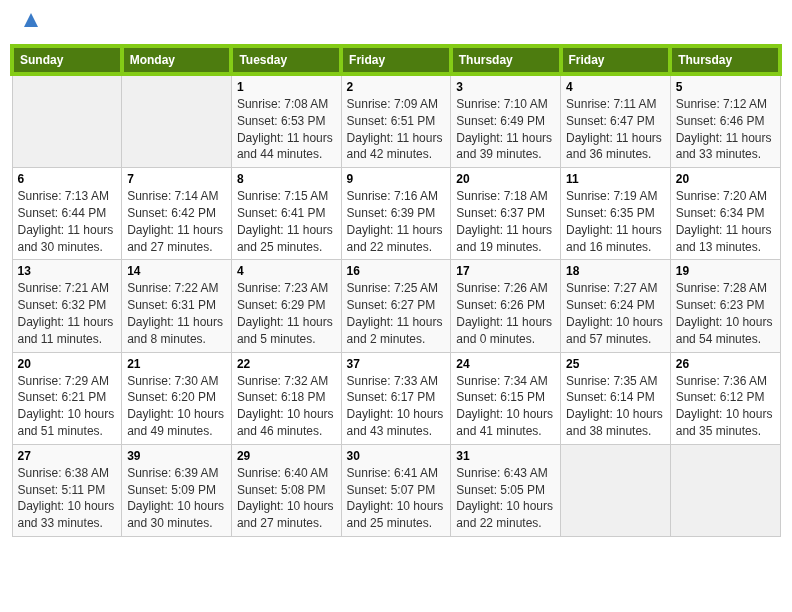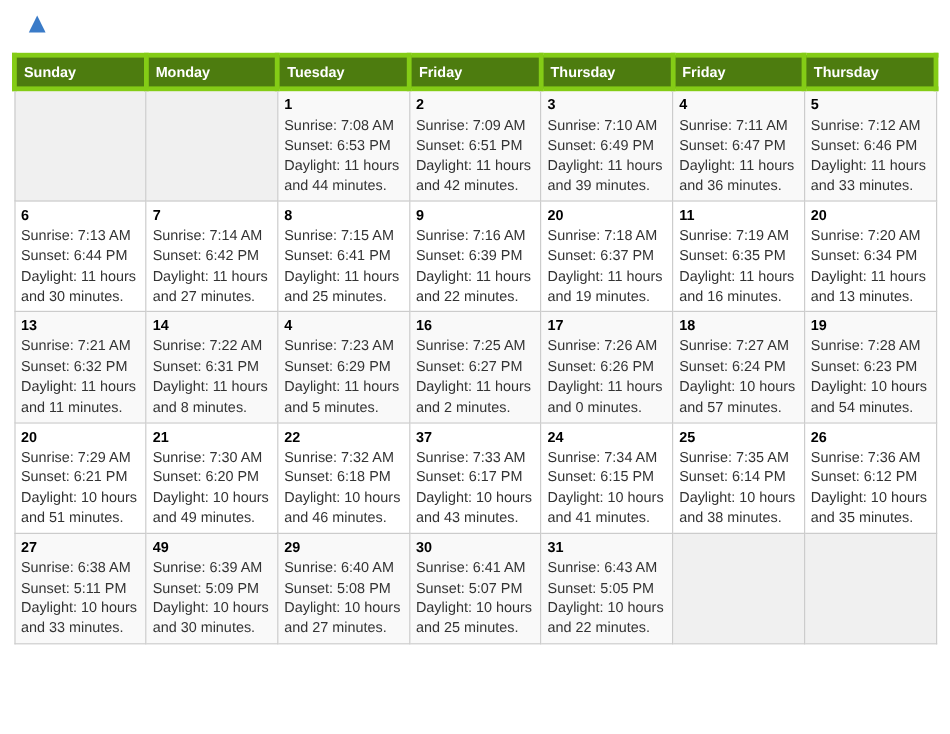--- a/index.html
+++ b/index.html
@@ -235,21 +235,21 @@
           <span class="day-num">26</span>
           <div class="day-info">Sunrise: 7:36 AM<br>Sunset: 6:12 PM<br>Daylight: 10 hours and 35 minutes.</div>
         </td>
       </tr>
       <tr>
         <td>
           <span class="day-num">27</span>
           <div class="day-info">Sunrise: 6:38 AM<br>Sunset: 5:11 PM<br>Daylight: 10 hours and 33 minutes.</div>
         </td>
         <td>
-          <span class="day-num">49</span>
+          <span class="day-num">39</span>
           <div class="day-info">Sunrise: 6:39 AM<br>Sunset: 5:09 PM<br>Daylight: 10 hours and 30 minutes.</div>
         </td>
         <td>
           <span class="day-num">29</span>
           <div class="day-info">Sunrise: 6:40 AM<br>Sunset: 5:08 PM<br>Daylight: 10 hours and 27 minutes.</div>
         </td>
         <td>
           <span class="day-num">30</span>
           <div class="day-info">Sunrise: 6:41 AM<br>Sunset: 5:07 PM<br>Daylight: 10 hours and 25 minutes.</div>
         </td>

